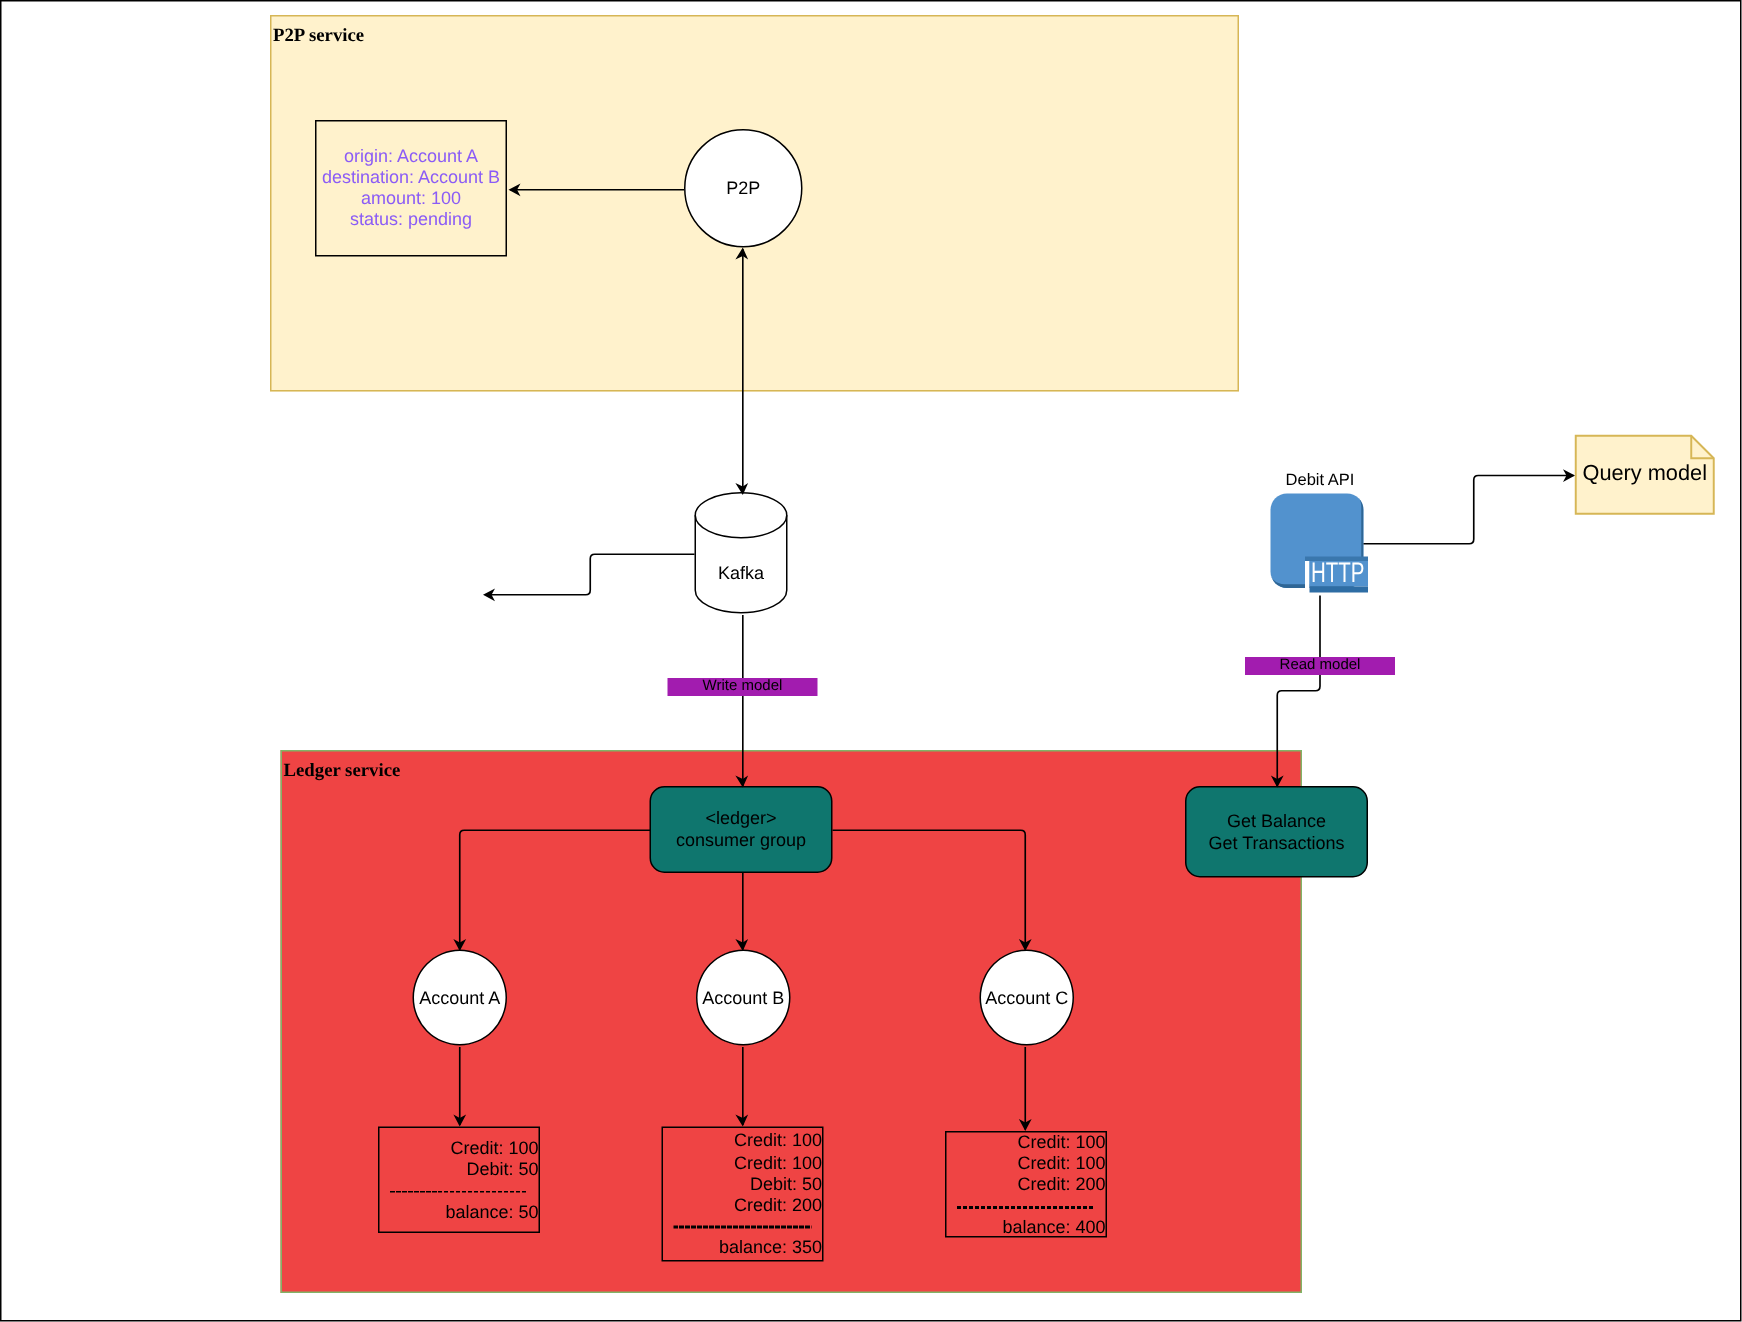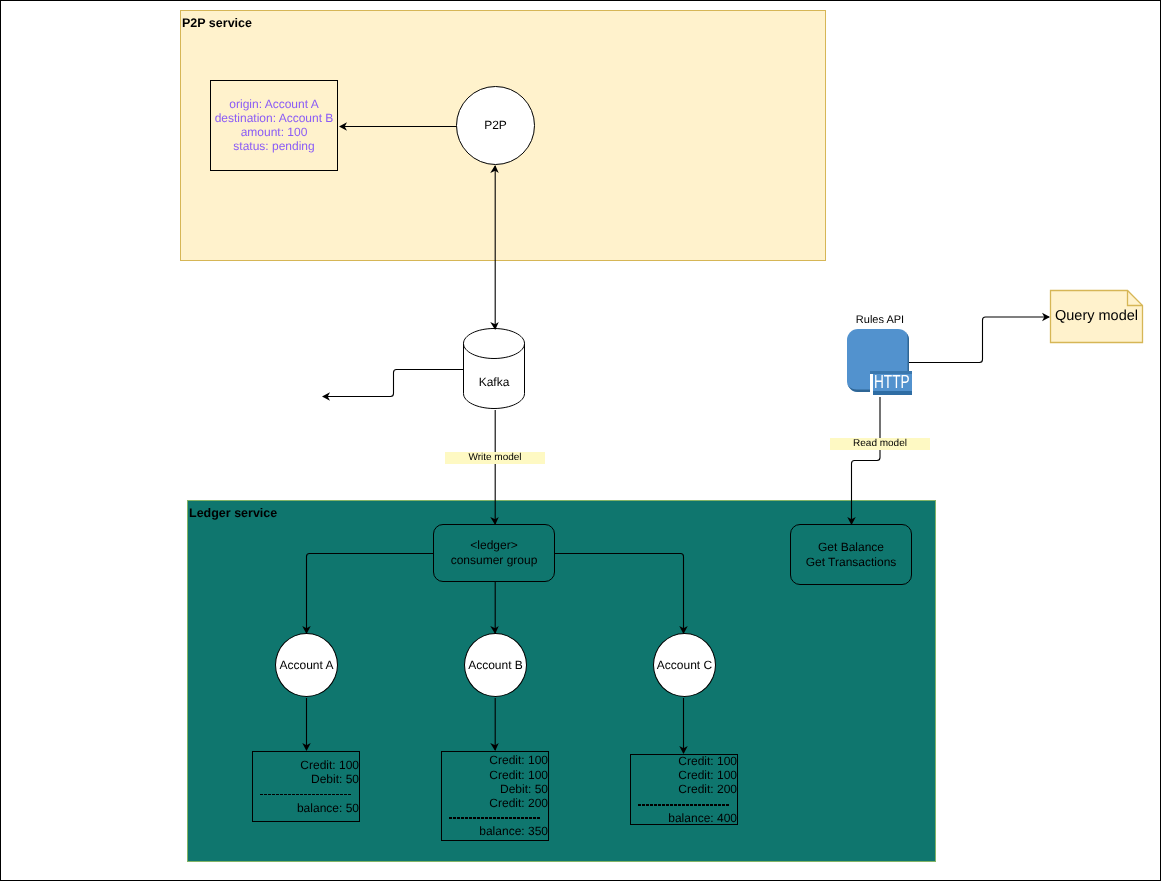--- a/index.html
+++ b/index.html
@@ -6,25 +6,25 @@
   html,body{margin:0;padding:0;background:#ffffff;}
   body{width:1161px;height:881px;overflow:hidden;
        font-family:"Liberation Sans",sans-serif;
        -webkit-font-smoothing:antialiased;text-rendering:geometricPrecision;}
   #canvas{position:relative;width:1159px;height:879px;border:1px solid #000000;
           background:#ffffff;overflow:hidden;}
   .abs{position:absolute;box-sizing:border-box;}
   .ctr{display:flex;align-items:center;justify-content:center;text-align:center;}
 
   
-  .container{border:1px solid;}
+  .container{border:1px solid;font-family:Liberation Serif, serif;}
   #p2p-service{left:179px;top:9px;width:646px;height:251px;
                background:#fff2cc;border-color:#d6b656;}
-  #ledger-service{left:186px;top:499px;width:749px;height:362px;
-                  background:#0f766e;border-color:#82b366;padding-left:11px;}
+  #ledger-service{left:186px;top:499px;width:681px;height:362px;
+                  background:#ef4444;border-color:#82b366;padding-left:11px;}
   .container-label{position:absolute;font-size:12.5px;font-weight:bold;color:#000;
                    line-height:14px;white-space:nowrap;}
   #p2p-service .container-label{left:1px;top:5px;}
   #ledger-service .container-label{left:1px;top:5px;}
 
   
   .box{border:1px solid #000000;background:transparent;}
   .rbox{border:1px solid #000000;background:#0f766e;border-radius:10px;}
   .circle{border:1px solid #000000;background:#ffffff;border-radius:50%;}
 
@@ -32,21 +32,21 @@
 
   
   .note-wrap{position:absolute;}
   .note-label{position:absolute;left:0;top:0;width:100%;height:100%;
               display:flex;align-items:center;justify-content:center;
               text-align:center;color:#000000;font-size:14.5px;line-height:17px;
               white-space:nowrap;}
 
   
   .edge-label{position:absolute;font-size:10px;line-height:12px;color:#000000;
-              background:#fef9c3;text-align:center;white-space:nowrap;}
+              background:#a21caf;text-align:center;white-space:nowrap;}
 
   
   .tx-text{position:absolute;left:-9px;top:0;width:144px;height:90px;
            display:flex;flex-direction:column;align-items:center;justify-content:center;
            font-size:12px;line-height:13.8px;color:#8b5cf6;text-align:center;white-space:nowrap;}
   .rules-text{position:absolute;left:0px;top:0;width:200px;height:72px;
               display:flex;flex-direction:column;align-items:flex-start;justify-content:center;
               font-size:12px;line-height:15px;color:#000;text-align:left;white-space:nowrap;}
   .entries-text{position:absolute;left:0;top:0;width:100%;height:100%;
                 display:flex;flex-direction:column;align-items:flex-end;justify-content:center;
@@ -107,21 +107,21 @@
     <div class="note-label txt">
       <span>Query model</span>
     </div>
   </div>
 
   <div class="abs" id="rest-api" style="left:846px;top:328px;width:62px;height:63px;">
     <div class="abs" style="left:0;top:0;width:62px;height:63px;background:#5292ce;border-radius:11px;
                             box-shadow:inset -1.5px -2.5px 0 0 #2f6695;"></div>
   </div>
   <div class="abs" id="rest-api-label" style="left:809px;top:309px;width:140px;text-align:center;">
-    <span style="font-size:11px;line-height:13px;color:#000;">Rules API</span>
+    <span style="font-size:11px;line-height:13px;color:#000;">Debit API</span>
   </div>
   <div class="abs" id="http-badge" style="left:869px;top:370px;width:42px;height:24px;">
     <div class="abs" style="left:0;top:0;width:42px;height:3px;background:#3a77ad;"></div>
     <div class="abs" style="left:0;top:3px;width:3px;height:21px;background:#ffffff;"></div>
     <div class="abs" style="left:3px;top:3px;width:39px;height:17px;background:#5292ce;"></div>
     <div class="abs" style="left:3px;top:20px;width:39px;height:4px;background:#2e6da4;"></div>
     <div class="abs ctr" style="left:2px;top:-1px;width:40px;height:24px;overflow:visible;">
       <span style="font-size:19px;line-height:19px;color:#ffffff;display:inline-block;
                    transform:scaleX(0.72);transform-origin:center;white-space:nowrap;">HTTP</span>
     </div>

